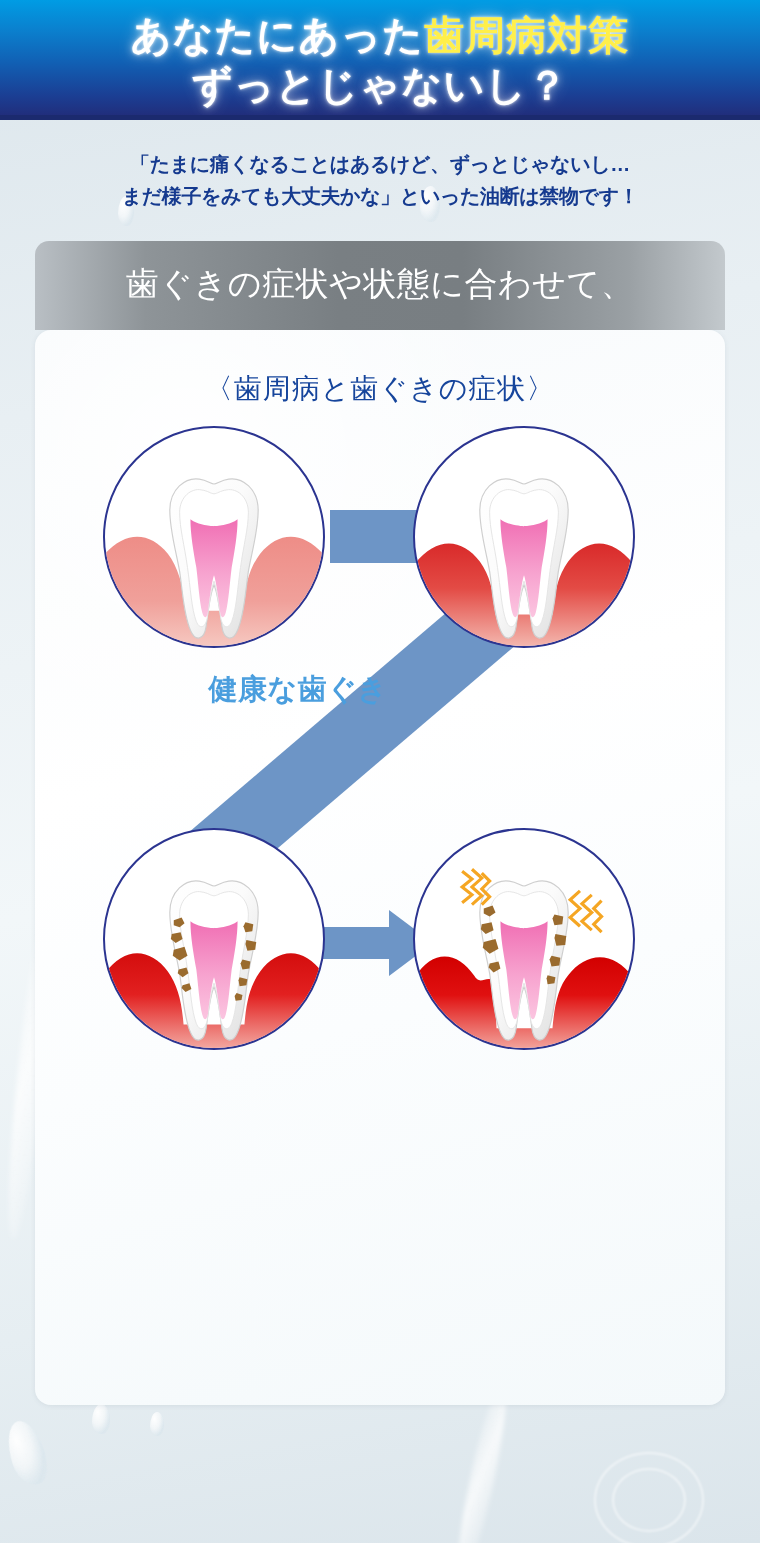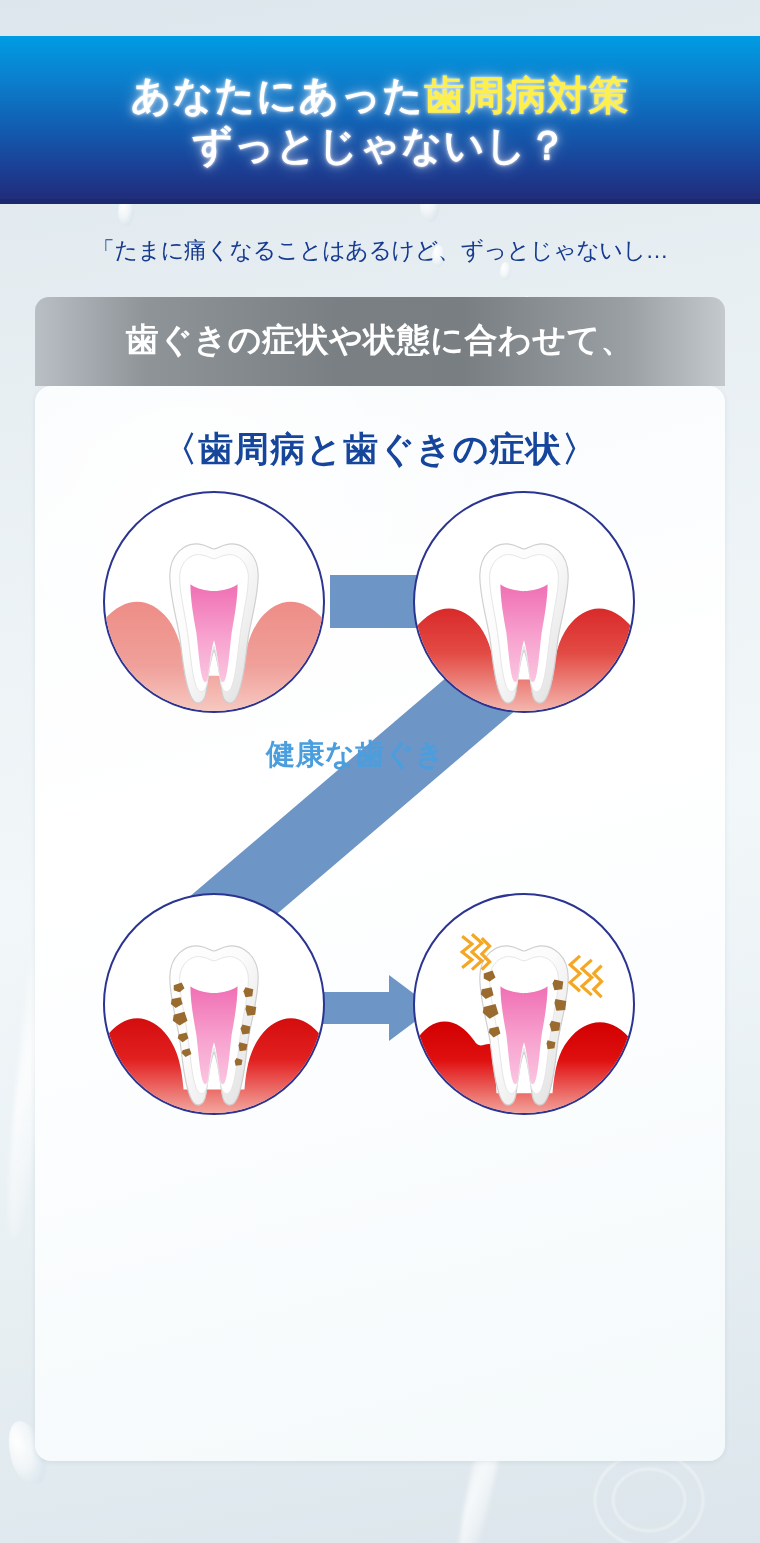--- a/index.html
+++ b/index.html
@@ -39,28 +39,27 @@
   .ring {
     position: absolute;
     border-radius: 50%;
     border: 2px solid rgba(255,255,255,.55);
     filter: blur(1.2px);
   }
 
   
   .header {
     position: relative;
-    height: 168px;
+    height: 120px;
     background: linear-gradient(180deg, #009ce4 0%, #0b7fcd 26%, #1160b4 52%, #1b3e93 80%, #222a76 100%);
     display: flex;
     flex-direction: column;
     align-items: center;
     justify-content: center;
     z-index: 5;
-    margin-top: 36px;
   }
   .header::after {
     content: "";
     position: absolute;
     left: 0; right: 0; bottom: 0;
     height: 5px;
     background: #1b2a6e;
   }
   .header-line {
     color: #ffffff;
@@ -78,41 +77,41 @@
 
   
   .lead {
     position: relative;
     z-index: 4;
     padding: 28px 0 20px;
     text-align: center;
   }
   .lead p {
     color: #153a8f;
-    font-size: 23px;
-    font-weight: normal;
+    font-size: 20px;
+    font-weight: bold;
     line-height: 1.62;
     letter-spacing: -0.4px;
     white-space: nowrap;
   }
 
   
   .gray-banner {
     position: relative;
     z-index: 4;
     margin: 8px 35px 0 35px;
     border-radius: 14px 14px 0 0;
     background: linear-gradient(90deg, #b9bfc4 0%, #8e9498 16%, #797f83 44%, #787e82 62%, #9aa0a4 86%, #c3c9cd 100%);
     padding: 20px 0 22px;
     text-align: center;
   }
   .gray-banner p {
     color: #ffffff;
     font-size: 33px;
-    font-weight: bold;
+    font-weight: normal;
     line-height: 1.42;
     letter-spacing: 0.5px;
     white-space: nowrap;
   }
 
   
   .card {
     position: relative;
     z-index: 3;
     margin: 0 35px;
@@ -122,22 +121,22 @@
       radial-gradient(ellipse 70% 45% at 22% 12%, rgba(255,255,255,.95) 0%, rgba(255,255,255,0) 70%),
       linear-gradient(165deg, #f7fafc 0%, #ffffff 38%, #fbfdfe 62%, #f4f9fb 100%);
     box-shadow: 0 1px 5px rgba(80,100,115,.10);
     overflow: hidden;
   }
 
   .card-title {
     text-align: center;
     padding-top: 40px;
     color: #16459c;
-    font-size: 35px;
-    font-weight: bold;
+    font-size: 28px;
+    font-weight: normal;
     letter-spacing: 1px;
     position: relative;
     z-index: 3;
     white-space: nowrap;
   }
 
   
   .diagram {
     position: relative;
     height: 900px;
@@ -163,21 +162,21 @@
   }
   .circle svg { display: block; width: 100%; height: 100%; }
 
   
   .label {
     position: absolute;
     width: 330px;
     text-align: center;
     z-index: 3;
   }
-  .lbl-1 { left: 12px;  top: 245px; text-align: right; }
+  .lbl-1 { left: 30px;  top: 245px; }
 
   .label .main {
     font-size: 29px;
     font-weight: bold;
     letter-spacing: 0.5px;
     line-height: 1.28;
     white-space: nowrap;
   }
   .tone-healthy { color: #4a9ede; }
 
@@ -226,20 +225,21 @@
 
 <header class="header">
   <div class="header-line">
     <span>あなたにあった</span><span class="hl-yellow">歯周病対策</span>
   </div>
   <div class="header-line">ずっとじゃないし？</div>
 </header>
 
 <section class="lead">
   <p>「たまに痛くなることはあるけど、ずっとじゃないし…</p>
+  <p>まだ様子をみても大丈夫かな」といった油断は禁物です！</p>
 </section>
 
 <section class="gray-banner">
   <p>歯ぐきの症状や状態に合わせて、</p>
 </section>
 
 <section class="card">
 
   <h2 class="card-title">〈歯周病と歯ぐきの症状〉</h2>
 

